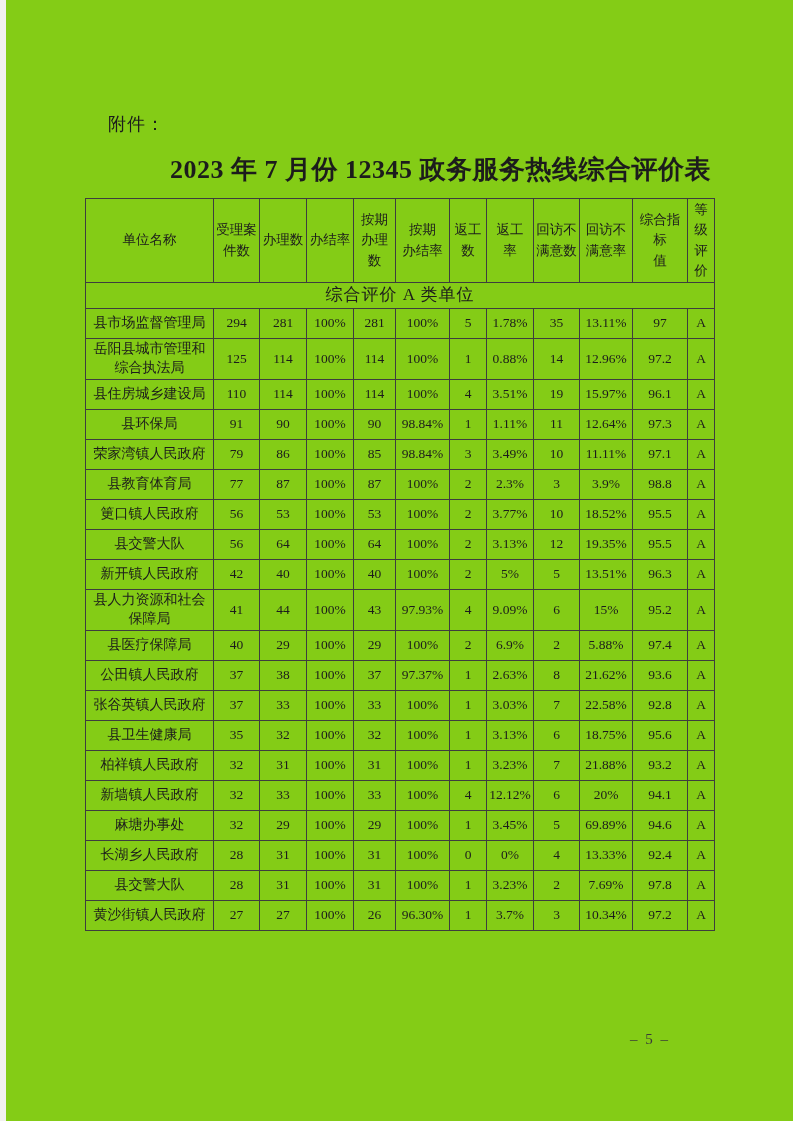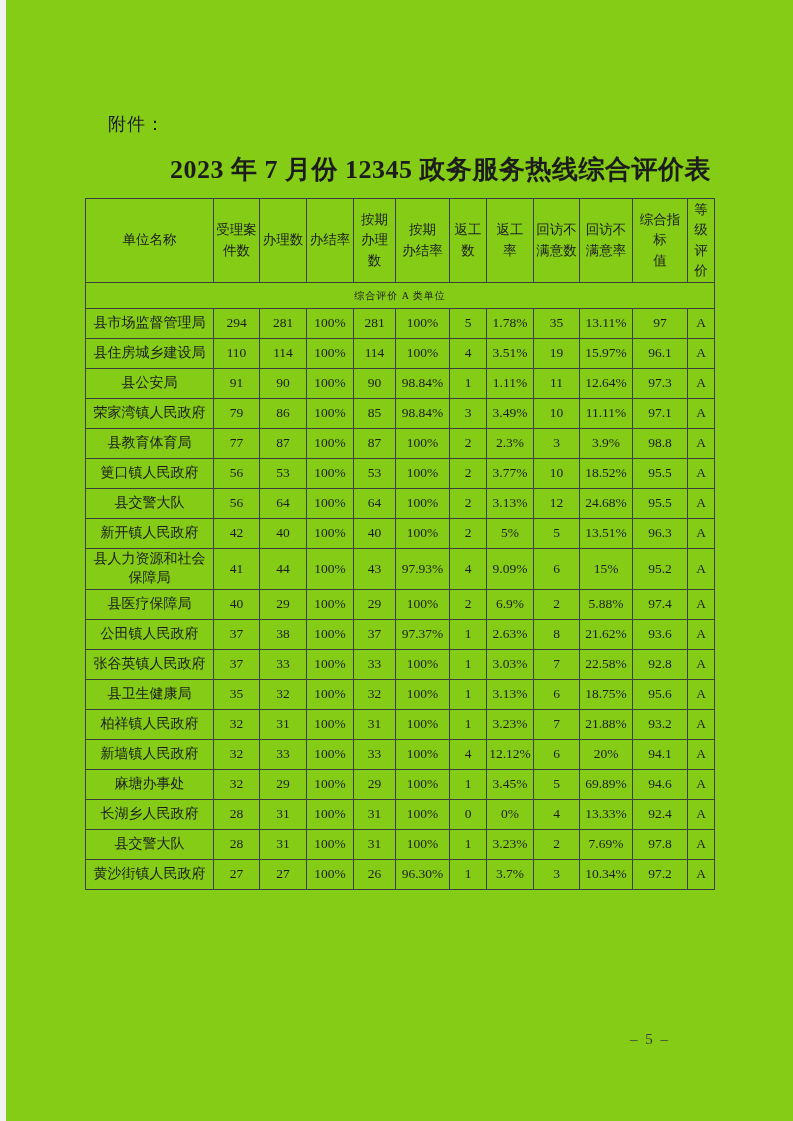--- a/index.html
+++ b/index.html
@@ -23,21 +23,21 @@
     border:1px solid #3e3e3e; text-align:center; vertical-align:middle;
     padding:1px 2px; overflow:hidden;
   }
   .eval thead th {
     font-weight:normal; font-size:13.5px; line-height:1.5;
     white-space:pre-line; height:66px;
   }
   .eval td { font-size:13.5px; line-height:1.35; height:30px; }
   .eval td.name-cell { font-size:14px; }
   .eval tr.section-row td {
-    height:26px; font-size:10px; letter-spacing:1px;
+    height:26px; font-size:17px; letter-spacing:1px;
   }
   .page-number {
     position:absolute; left:630px; top:1031px; font-size:15px; color:#3a3a3a;
     letter-spacing:2px; font-family:"Liberation Serif","DejaVu Serif",serif;
   }
 </style>
 </head>
 <body>
 
 <div class="sheet">
@@ -100,35 +100,49 @@
           <td>281</td>
           <td>100%</td>
           <td>5</td>
           <td>1.78%</td>
           <td>35</td>
           <td>13.11%</td>
           <td>97</td>
           <td>A</td>
         </tr>
         <tr>
+          <td class="name-cell">岳阳县城市管理和综合执法局</td>
+          <td>125</td>
+          <td>114</td>
+          <td>100%</td>
+          <td>114</td>
+          <td>100%</td>
+          <td>1</td>
+          <td>0.88%</td>
+          <td>14</td>
+          <td>12.96%</td>
+          <td>97.2</td>
+          <td>A</td>
+        </tr>
+        <tr>
           <td class="name-cell">县住房城乡建设局</td>
           <td>110</td>
           <td>114</td>
           <td>100%</td>
           <td>114</td>
           <td>100%</td>
           <td>4</td>
           <td>3.51%</td>
           <td>19</td>
           <td>15.97%</td>
           <td>96.1</td>
           <td>A</td>
         </tr>
         <tr>
-          <td class="name-cell">县公安局</td>
+          <td class="name-cell">县环保局</td>
           <td>91</td>
           <td>90</td>
           <td>100%</td>
           <td>90</td>
           <td>98.84%</td>
           <td>1</td>
           <td>1.11%</td>
           <td>11</td>
           <td>12.64%</td>
           <td>97.3</td>
@@ -179,21 +193,21 @@
         <tr>
           <td class="name-cell">县交警大队</td>
           <td>56</td>
           <td>64</td>
           <td>100%</td>
           <td>64</td>
           <td>100%</td>
           <td>2</td>
           <td>3.13%</td>
           <td>12</td>
-          <td>24.68%</td>
+          <td>19.35%</td>
           <td>95.5</td>
           <td>A</td>
         </tr>
         <tr>
           <td class="name-cell">新开镇人民政府</td>
           <td>42</td>
           <td>40</td>
           <td>100%</td>
           <td>40</td>
           <td>100%</td>

